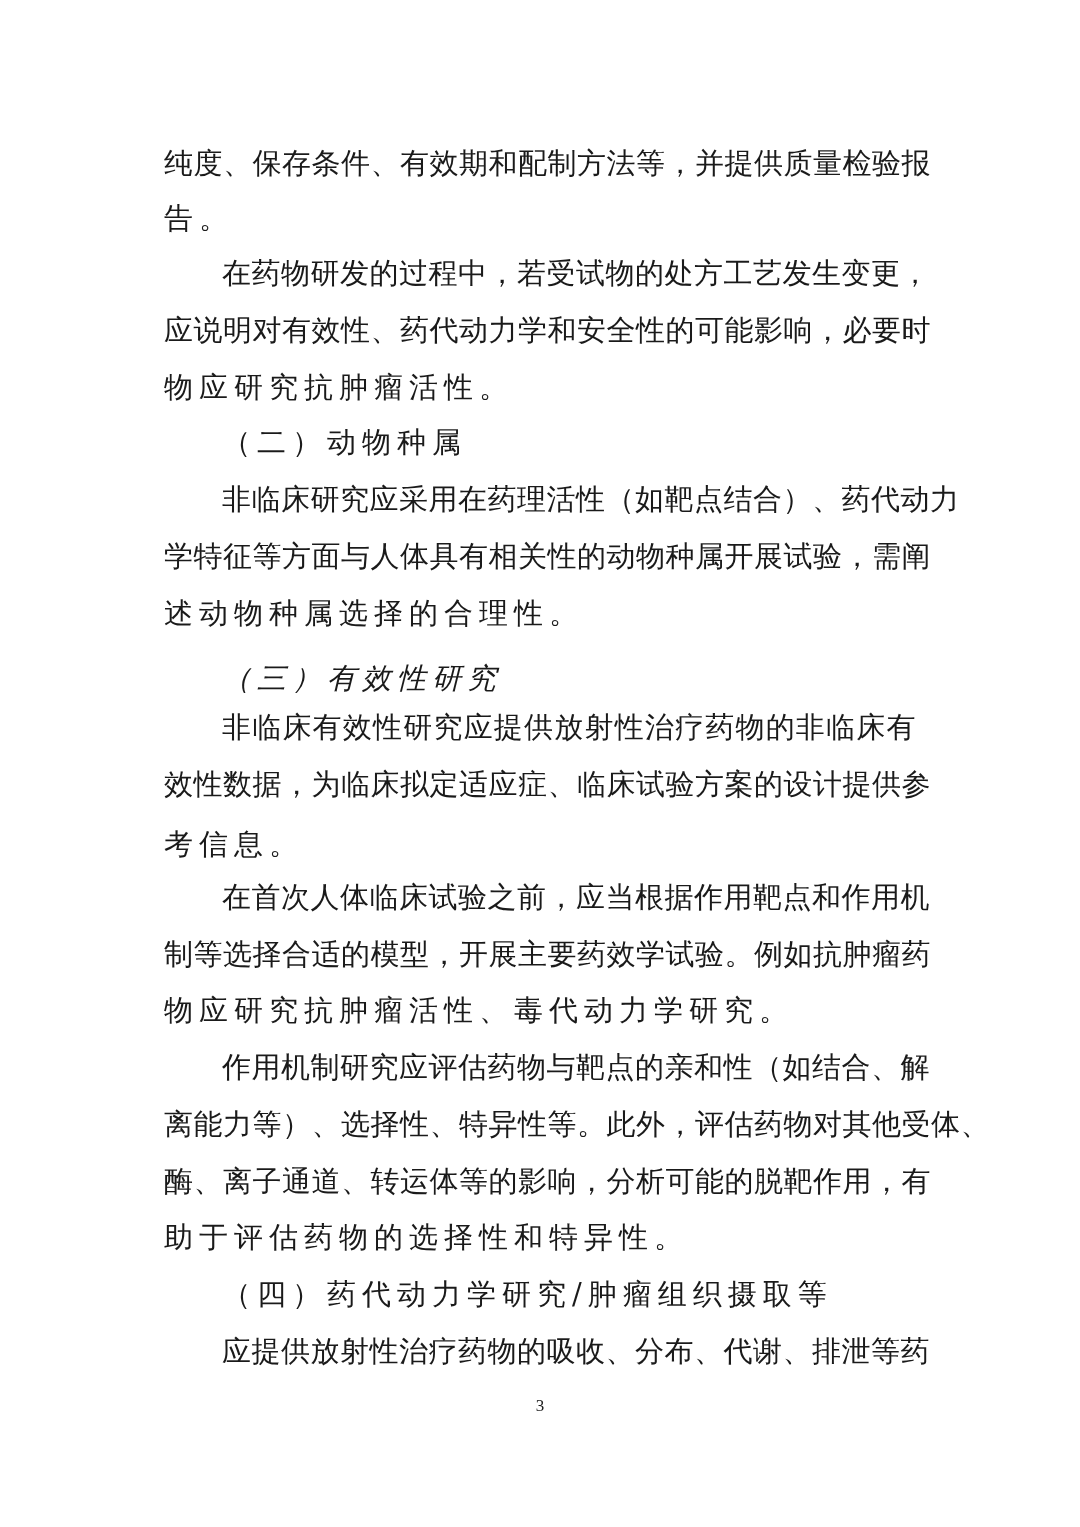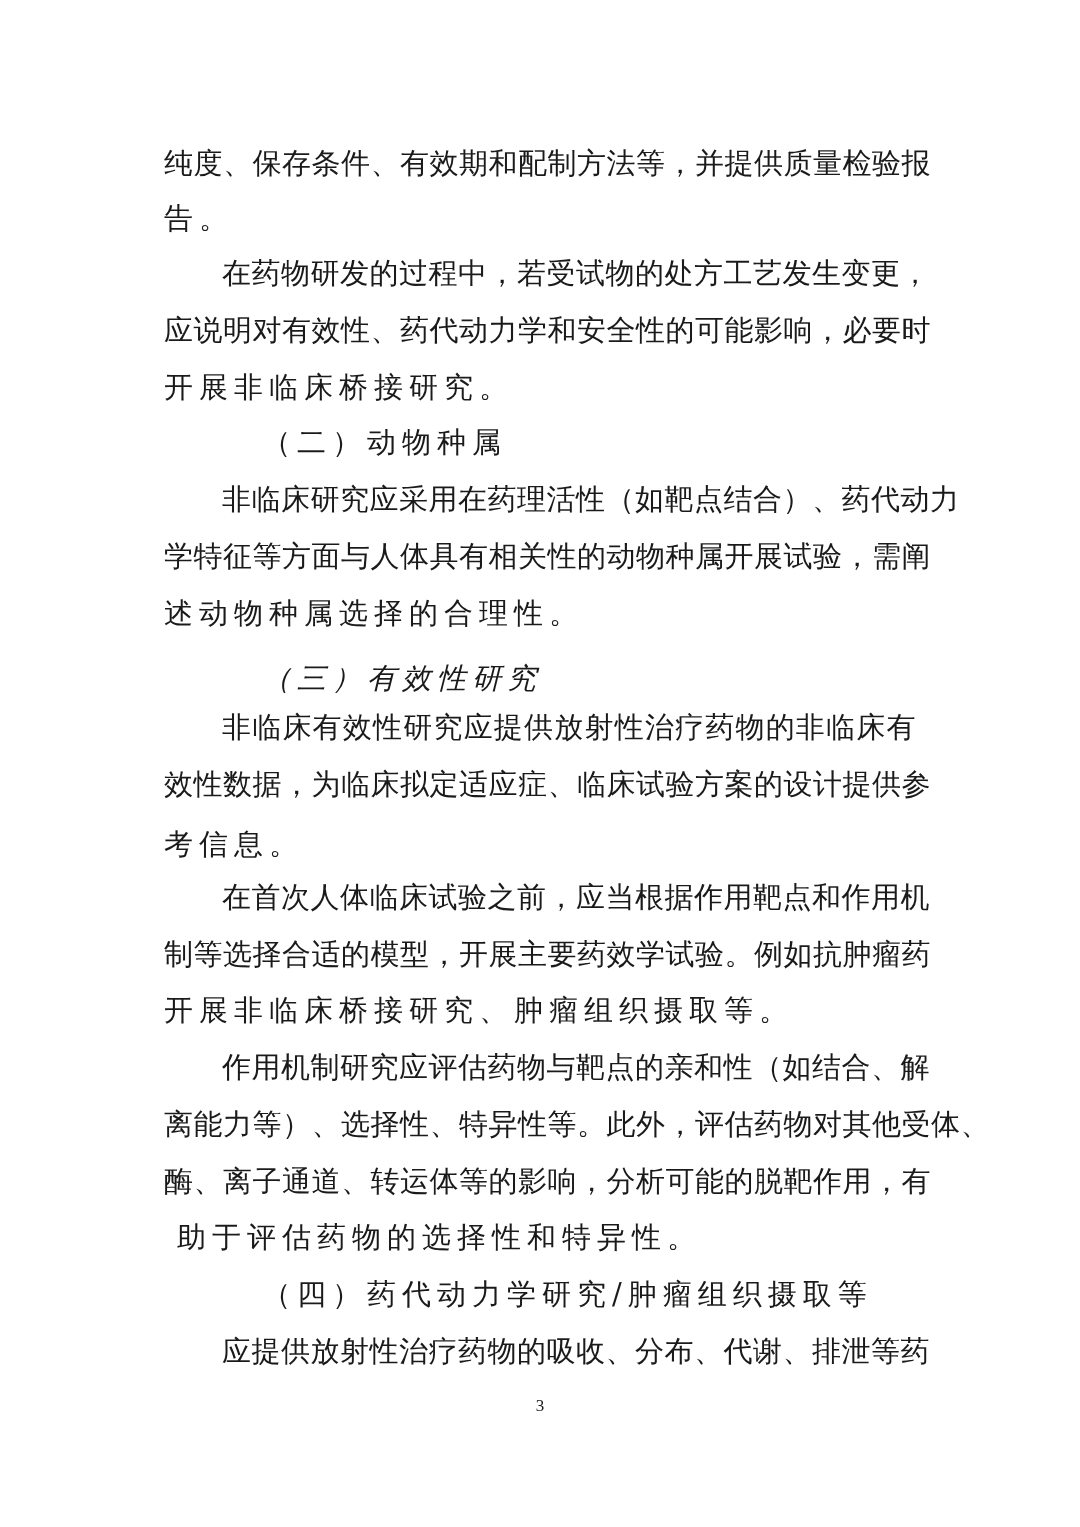--- a/index.html
+++ b/index.html
@@ -4,21 +4,21 @@
 <style>
   html, body { margin: 0; padding: 0; background: #ffffff; }
   body { width: 1080px; height: 1527px; position: relative; overflow: hidden;
          font-family: "DejaVu Serif", "Liberation Serif", serif; color: #1a1a1a; }
   .page { position: absolute; left: 0; top: 0; width: 1080px; height: 1527px; background: #fff; }
   .line { position: absolute; left: 164px; width: 752px; height: 40px; line-height: 40px;
           font-size: 29px; white-space: nowrap; letter-spacing: 0.5px;
           display: flex; justify-content: space-between; }
   .line.last { justify-content: flex-start; }
   .line.indent { left: 222px; width: 694px; }
-  .line.heading { left: 222px; width: auto; justify-content: flex-start; margin-left: 40px; }
+  .line.heading { left: 222px; width: auto; justify-content: flex-start; }
   .line span.ch { display: inline-block; }
   .page-number { position: absolute; left: 0; width: 1080px; top: 1396px; text-align: center;
                  font-family: "Liberation Serif", serif; font-size: 17px; color: #222; }
 </style>
 </head>
 <body>
 
 <div class="page">
   <div id="lines">
       <div class="line " style="top: 143px;">
@@ -97,21 +97,21 @@
         <span class="ch">的</span>
         <span class="ch">可</span>
         <span class="ch">能</span>
         <span class="ch">影</span>
         <span class="ch">响</span>
         <span class="ch">，</span>
         <span class="ch">必</span>
         <span class="ch">要</span>
         <span class="ch">时</span>
       </div>
-      <div class="line last" style="top: 367px; letter-spacing: 6px;">开展非临床桥接研究。</div>
+      <div class="line last" style="top: 367px; letter-spacing: 6px;">物应研究抗肿瘤活性。</div>
       <div class="line heading" style="top: 422px; letter-spacing: 6px;">（二）动物种属</div>
       <div class="line indent" style="top: 479px;">
         <span class="ch">非</span>
         <span class="ch">临</span>
         <span class="ch">床</span>
         <span class="ch">研</span>
         <span class="ch">究</span>
         <span class="ch">应</span>
         <span class="ch">采</span>
         <span class="ch">用</span>
@@ -264,21 +264,21 @@
         <span class="ch">试</span>
         <span class="ch">验</span>
         <span class="ch">。</span>
         <span class="ch">例</span>
         <span class="ch">如</span>
         <span class="ch">抗</span>
         <span class="ch">肿</span>
         <span class="ch">瘤</span>
         <span class="ch">药</span>
       </div>
-      <div class="line last" style="top: 990px; letter-spacing: 6px;">开展非临床桥接研究、肿瘤组织摄取等。</div>
+      <div class="line last" style="top: 990px; letter-spacing: 6px;">物应研究抗肿瘤活性、毒代动力学研究。</div>
       <div class="line indent" style="top: 1047px;">
         <span class="ch">作</span>
         <span class="ch">用</span>
         <span class="ch">机</span>
         <span class="ch">制</span>
         <span class="ch">研</span>
         <span class="ch">究</span>
         <span class="ch">应</span>
         <span class="ch">评</span>
         <span class="ch">估</span>
@@ -349,21 +349,21 @@
         <span class="ch">可</span>
         <span class="ch">能</span>
         <span class="ch">的</span>
         <span class="ch">脱</span>
         <span class="ch">靶</span>
         <span class="ch">作</span>
         <span class="ch">用</span>
         <span class="ch">，</span>
         <span class="ch">有</span>
       </div>
-      <div class="line last" style="top: 1217px; letter-spacing: 6px; margin-left: 13px;">助于评估药物的选择性和特异性。</div>
+      <div class="line last" style="top: 1217px; letter-spacing: 6px;">助于评估药物的选择性和特异性。</div>
       <div class="line heading" style="top: 1274px; letter-spacing: 6px;">（四）药代动力学研究/肿瘤组织摄取等</div>
       <div class="line indent" style="top: 1331px;">
         <span class="ch">应</span>
         <span class="ch">提</span>
         <span class="ch">供</span>
         <span class="ch">放</span>
         <span class="ch">射</span>
         <span class="ch">性</span>
         <span class="ch">治</span>
         <span class="ch">疗</span>

